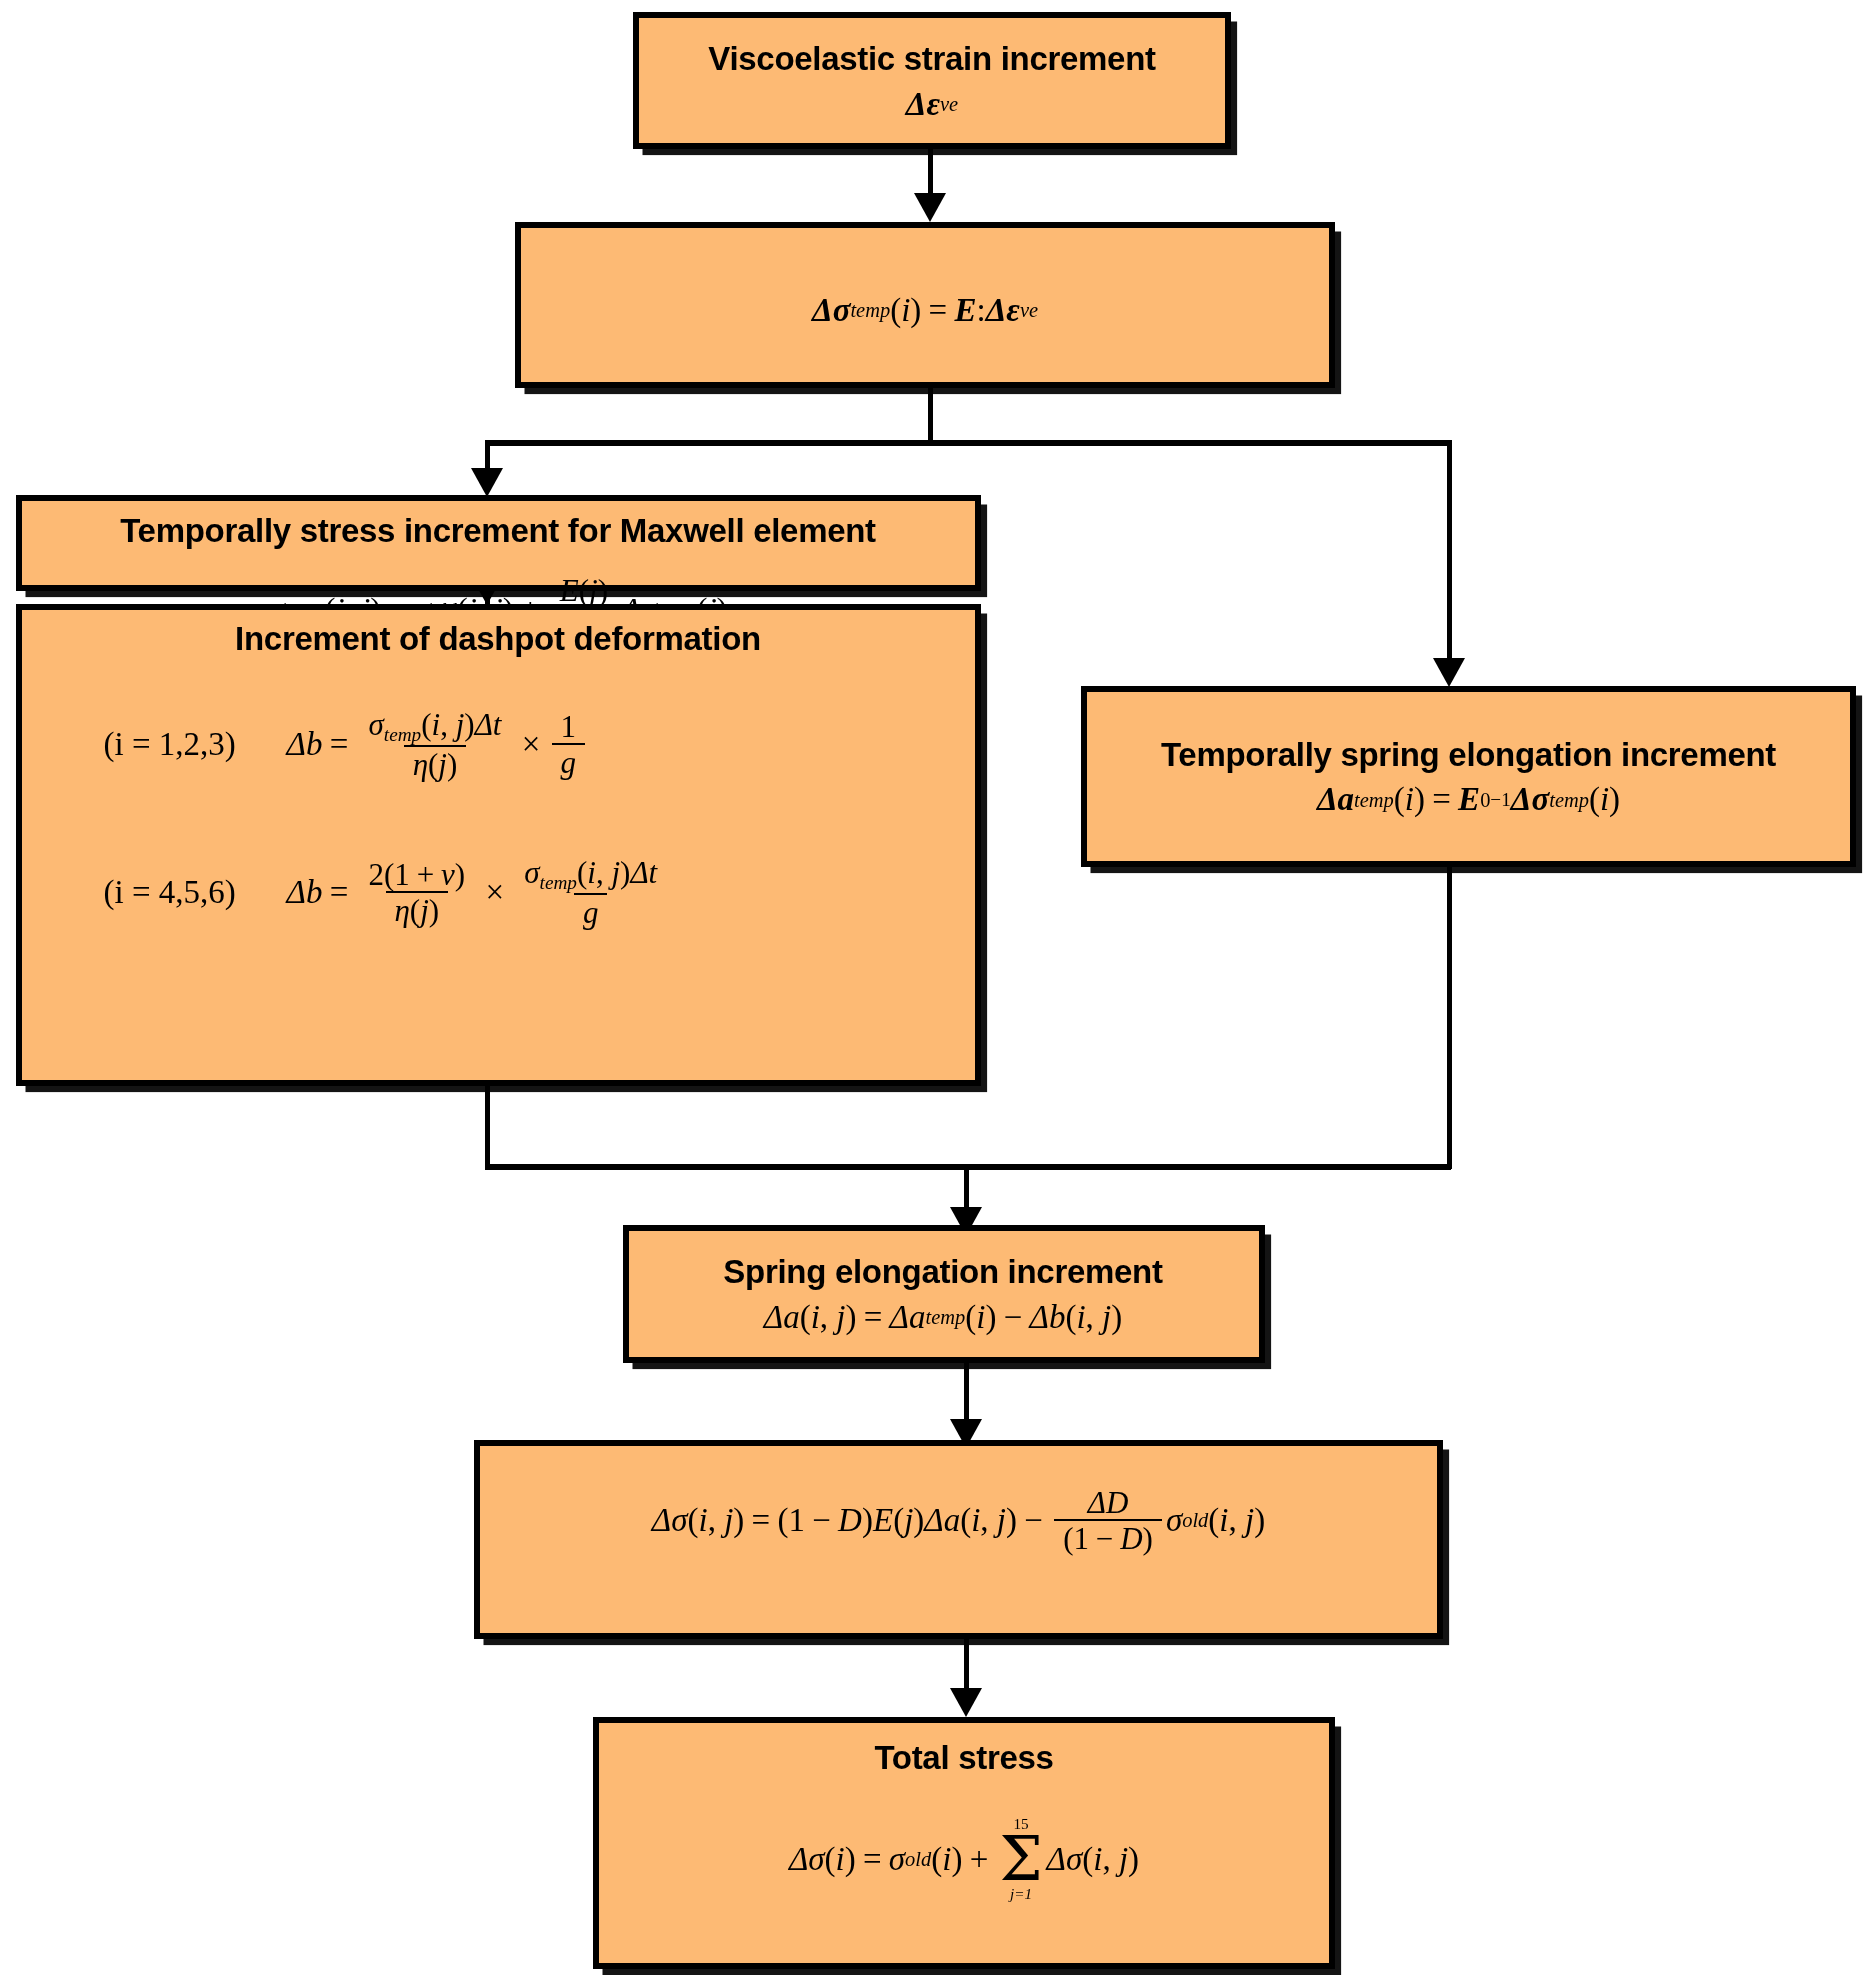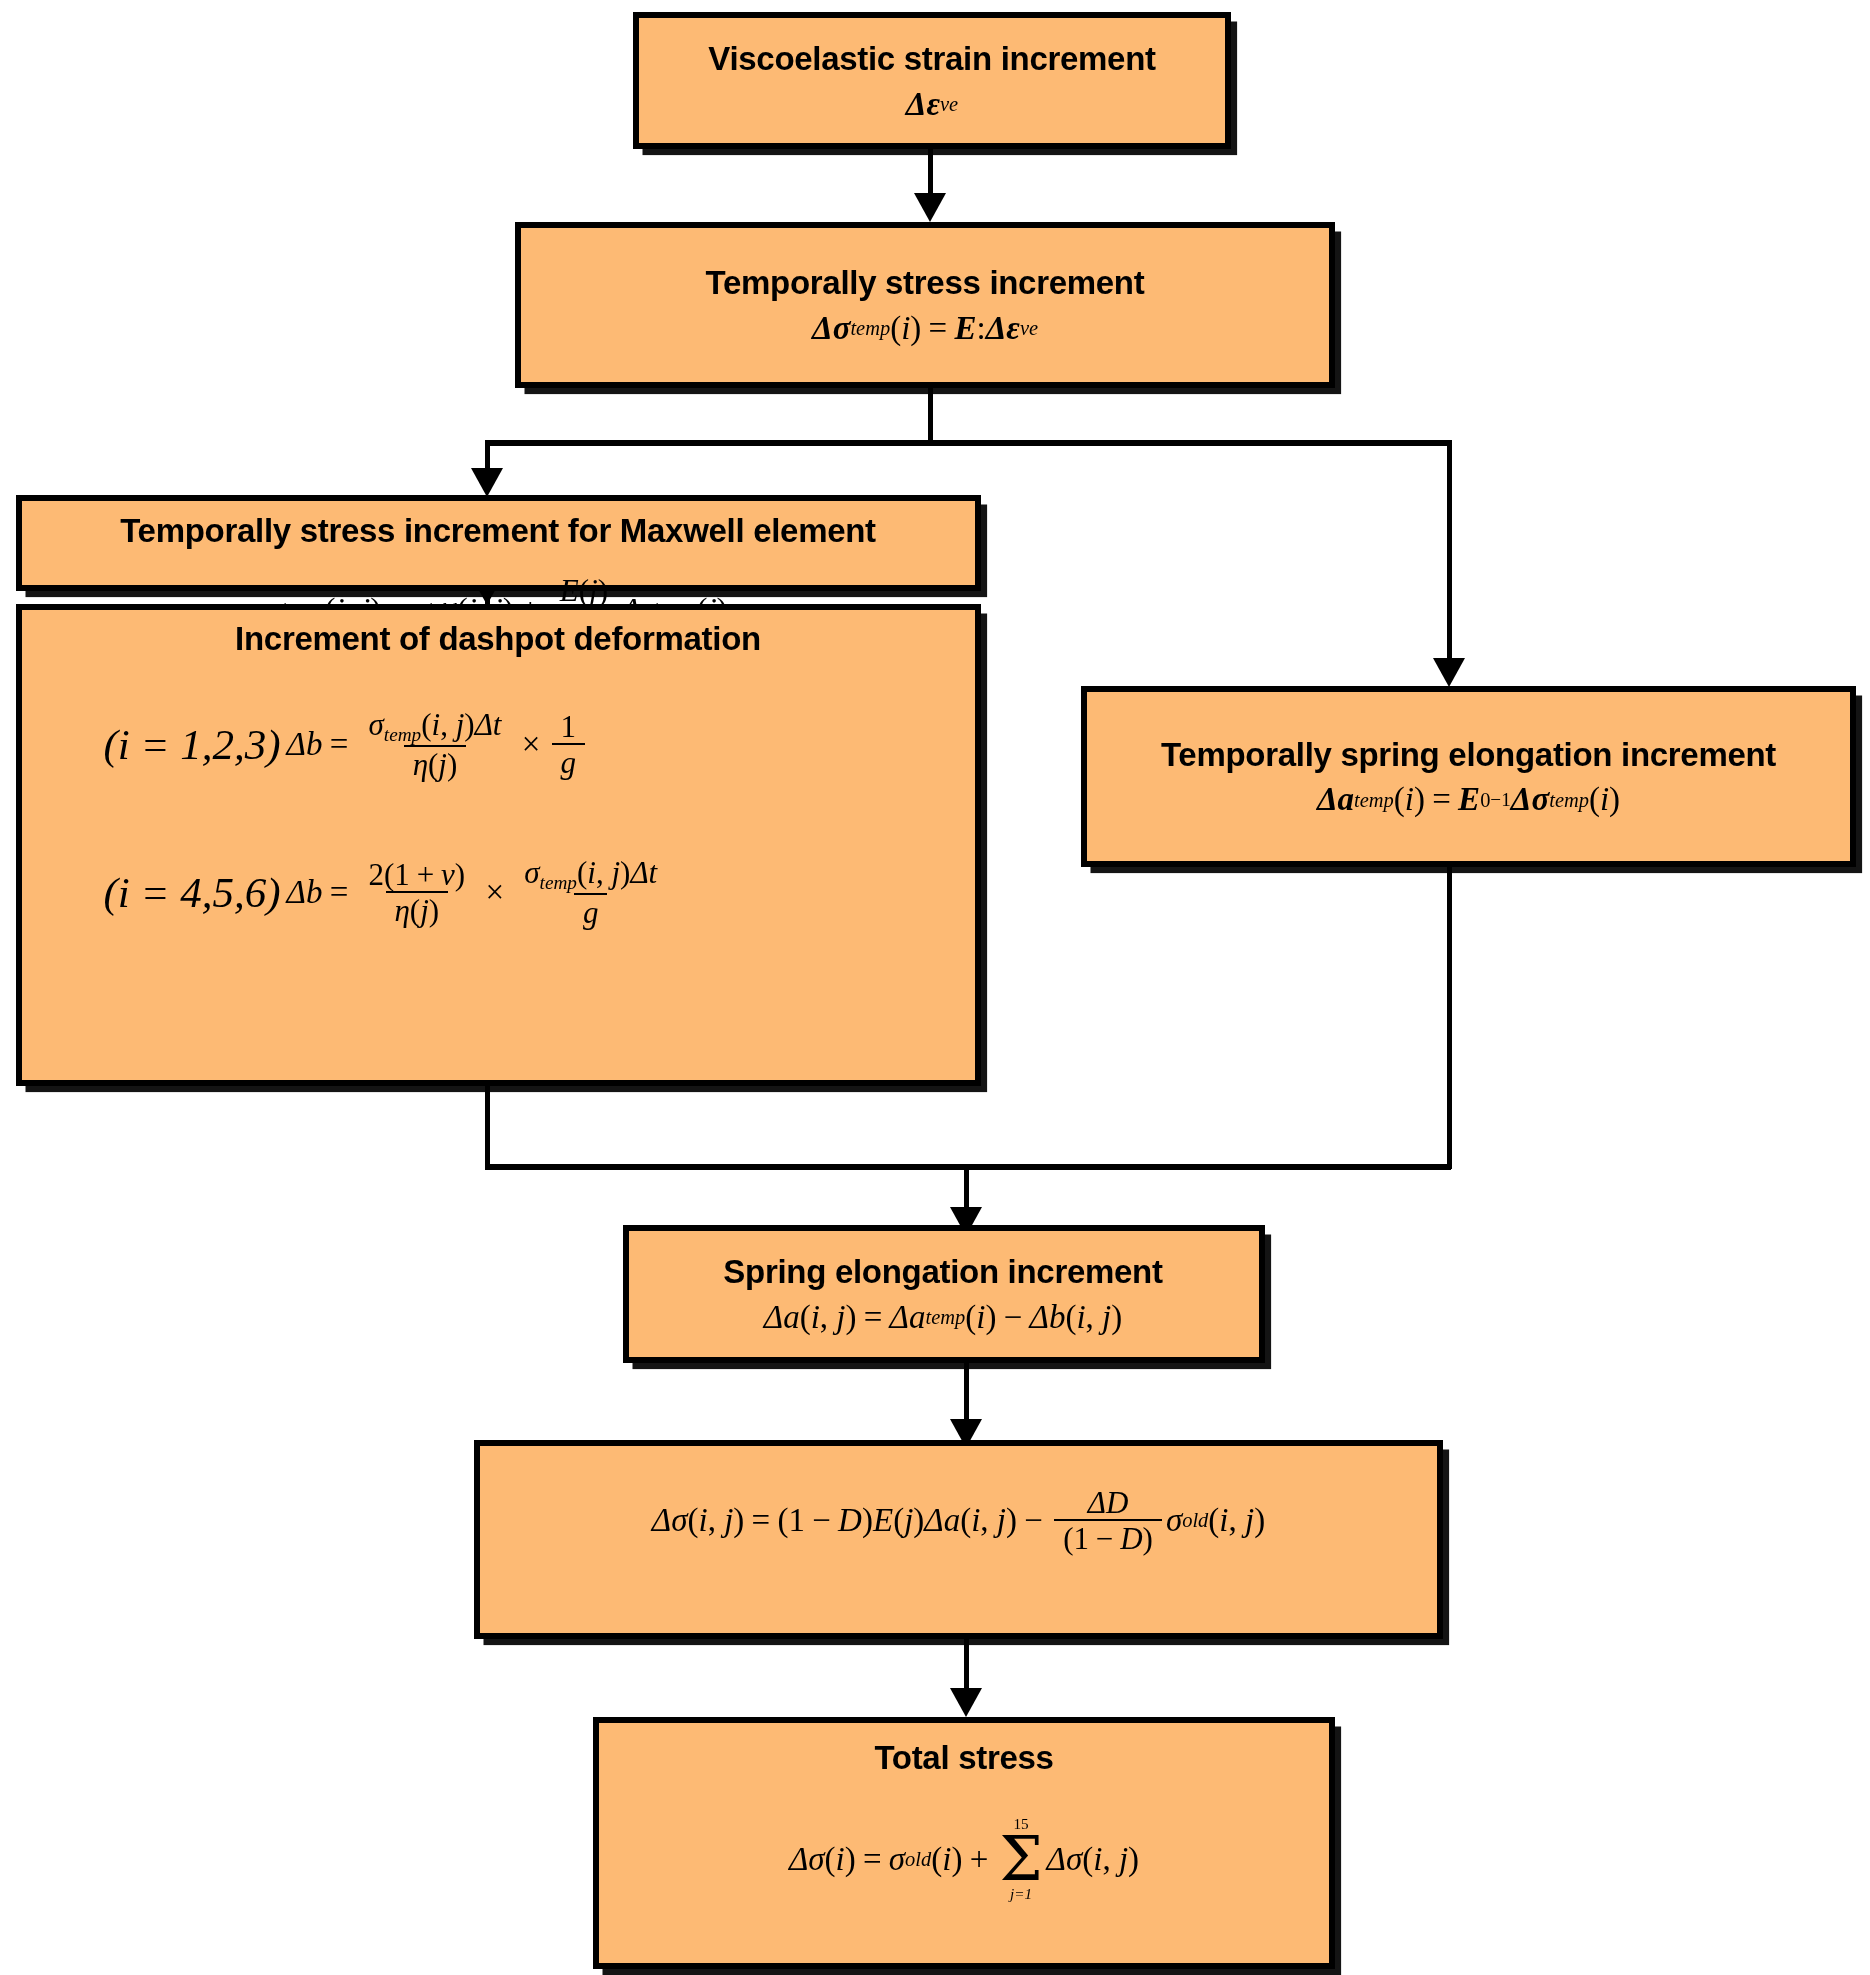--- a/index.html
+++ b/index.html
@@ -81,22 +81,21 @@
     line-height: 1;
   }
   .sum .lim   { font-size: .46em; font-style: normal; line-height: 1.1; }
   .sum .limb  { font-size: .46em; font-style: italic; line-height: 1.1; }
   .sum .sig   { font-size: 1.85em; font-style: normal; line-height: .88; font-family: "DejaVu Serif", serif; }
 
   .paren { font-style: normal; }
 
   .caselabel {
     font-family: "Liberation Serif", serif;
-    font-style: italic;
-    font-size: 43px;
+    font-size: 33px;
     white-space: nowrap;
   }
   .caserow {
     display: flex;
     align-items: center;
     justify-content: flex-start;
     width: 100%;
     white-space: nowrap;
   }
   .caserow .lbl { width: 255px; text-align: left; padding-left: 72px; box-sizing: border-box; }
@@ -153,21 +152,20 @@
     <div class="node-formula">
       <span class="mrow">
         <span class="mb">Δ</span>
           <span class="mb">ε</span>
           <span class="sub">ve</span>
       </span>
     </div>
   </div>
 
   <div class="node" style="left:515px; top:222px; width:820px; height:166px;">
-    <div class="node-title">Temporally stress increment</div>
     <div class="node-formula">
       <span class="mrow">
         <span class="mb">Δ</span>
           <span class="mb">σ</span>
           <span class="sub">temp</span>
           <span class="paren">(</span>
           <span class="mi">i</span>
           <span class="paren">)</span>
         <span class="op">=</span>
         <span class="mb">E</span>

